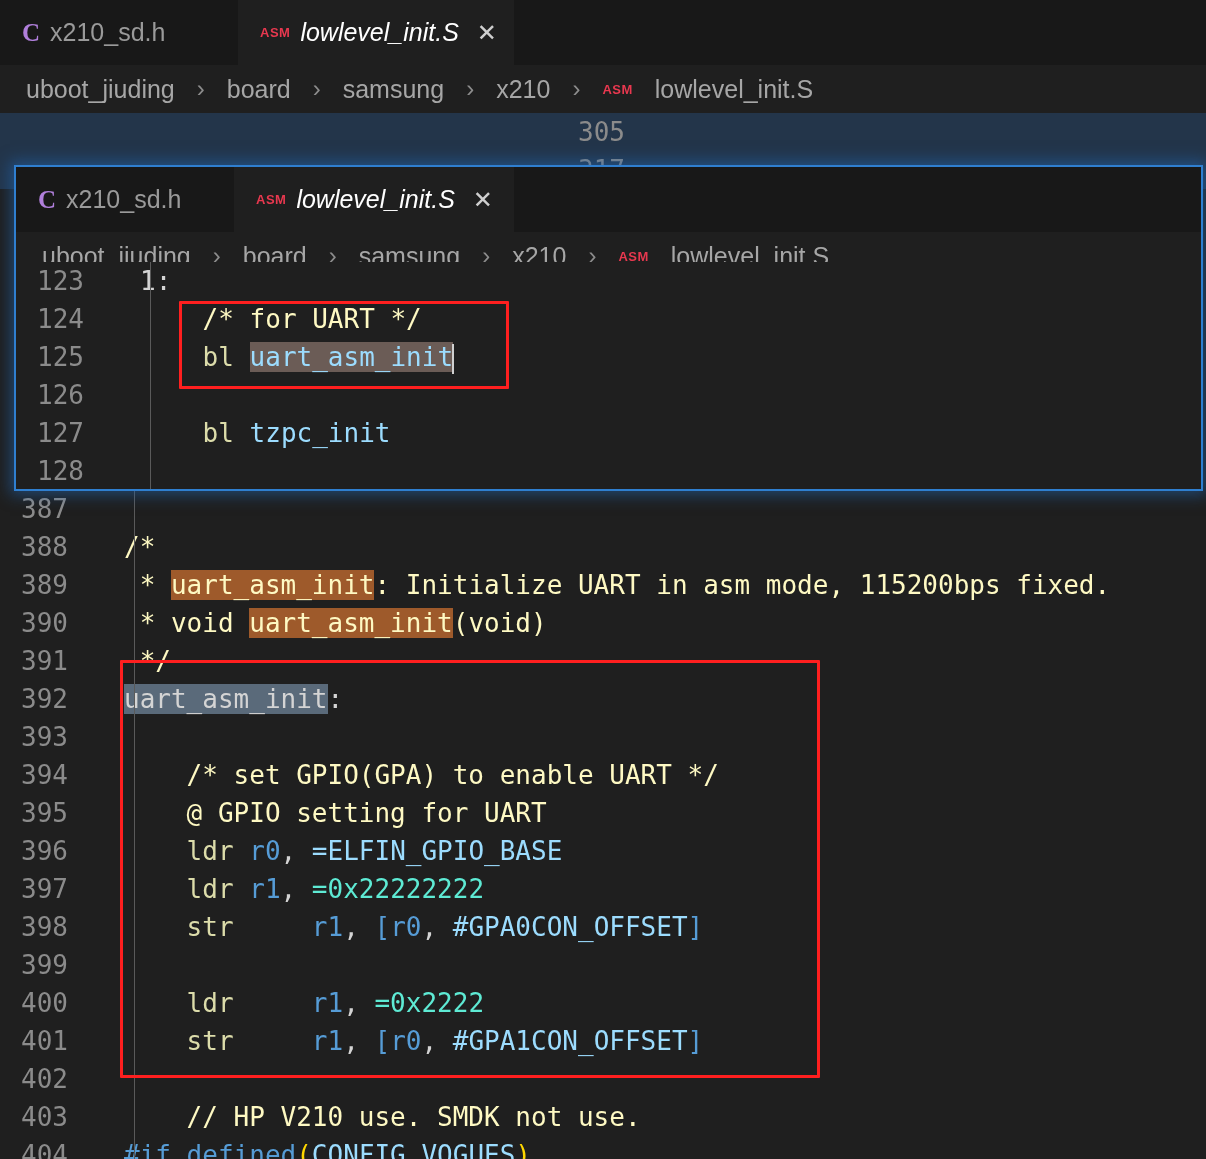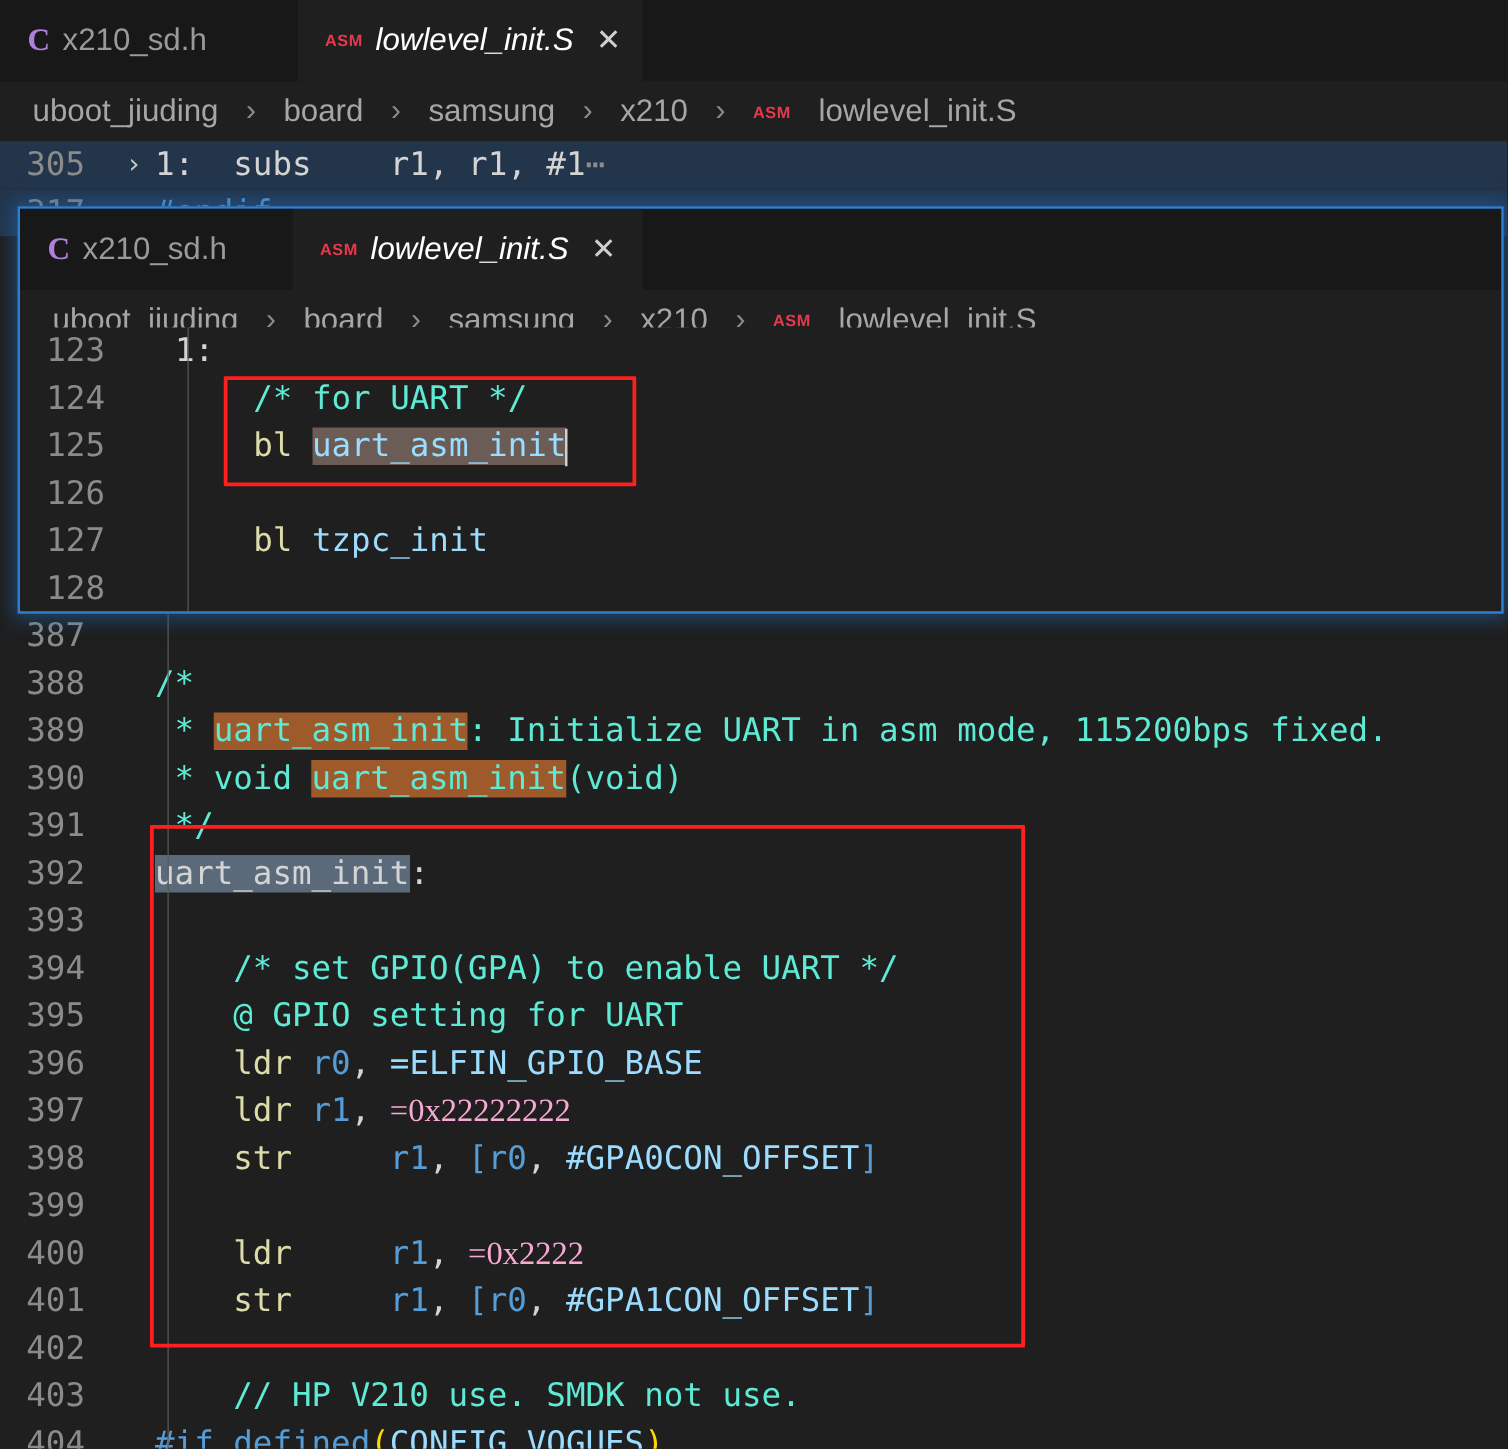--- a/index.html
+++ b/index.html
@@ -111,44 +111,44 @@
     text-align: center;
   }
   .ctext { position: relative; padding-left: 2px; }
   .guide {
     position: absolute;
     width: 1px;
     background: #5a5a5a;
   }
 
   
-  .cm  { color: #5eead4; }      
+  .cm  { color: #fef9c3; }      
   .kw  { color: #569cd6; }      
   .op  { color: #dcdcaa; }      
   .reg { color: #569cd6; }      
   .id  { color: #9cdcfe; }      
-  .num { color: #f9a8d4; font-family: Liberation Serif, serif; }      
+  .num { color: #5eead4; }      
   .pl  { color: #d4d4d4; }      
   .pun { color: #ffd700; }      
 
   .hl-occurrence { background: #9e5a2b; }
   .hl-select     { background: #6b5c56; }
   .hl-word       { background: #5a6a7a; }
 
   .caret {
     display: inline-block;
     width: 2px;
     height: 30px;
     background: #d0d0d0;
     vertical-align: middle;
     margin-left: -1px;
   }
 
   
-  .row-folded { background: #23354a; }
+  .row-folded { background: #23354a; flex-direction: column; }
   .fold-dots { color: #8c8c8c; }
 
   
   .redbox {
     position: absolute;
     border: 3px solid #ff1f1f;
     box-sizing: border-box;
     pointer-events: none;
     border-radius: 1px;
   }

